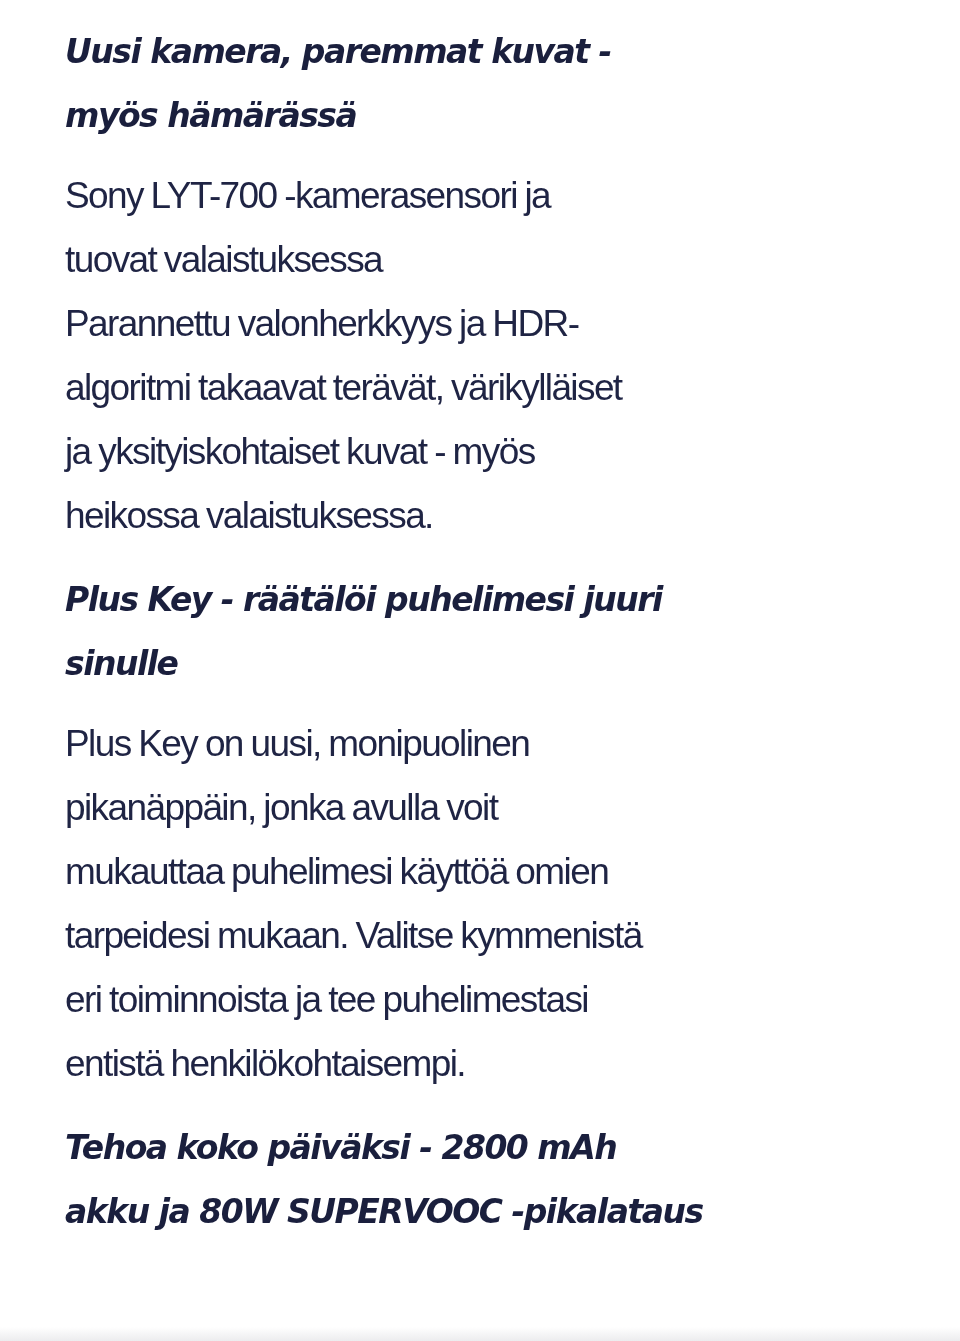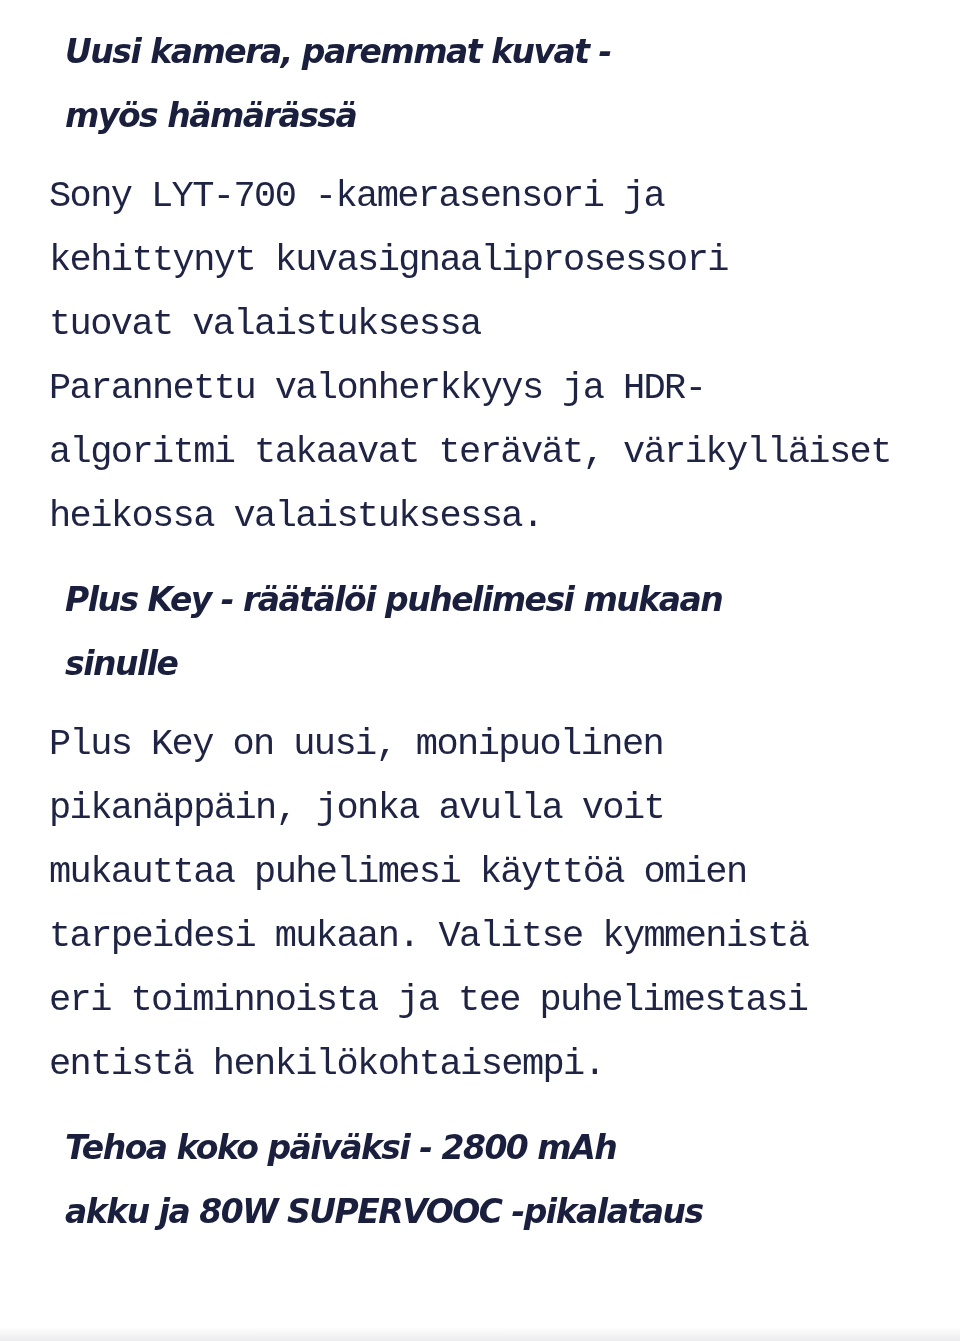--- a/index.html
+++ b/index.html
@@ -28,25 +28,25 @@
       font-family: "DejaVu Sans", sans-serif;
       font-weight: bold;
       font-size: 33px;
       line-height: 64px;
       margin: 16px;
       letter-spacing: -1.5px;
       color: #1a1f3d;
       font-style: italic;
     }
     p.body {
-      font-family: Liberation Mono, monospace;
+      font-family: Liberation Sans, sans-serif;
       font-weight: normal;
       font-size: 37px;
       line-height: 64px;
-      margin: 0;
+      margin: 16px;
       letter-spacing: -1.6px;
       color: #1f2444;
       word-spacing: -1px;
     }
     .line { display: block; white-space: nowrap; }
     .fade {
       position: absolute;
       left: 0; right: 0; bottom: 0;
       height: 14px;
       background: linear-gradient(to bottom, rgba(240,240,242,0), rgba(236,236,238,1));
@@ -57,31 +57,31 @@
 
 <div class="content">
 
   <div class="section">
     <h2 class="heading">
       <span class="line">Uusi kamera, paremmat kuvat -</span>
       <span class="line">myös hämärässä</span>
     </h2>
     <p class="body">
       <span class="line">Sony LYT-700 -kamerasensori ja</span>
-      <span class="line">kehittynyt kuvasignaaliprosessori</span>
       <span class="line">tuovat valaistuksessa</span>
       <span class="line">Parannettu valonherkkyys ja HDR-</span>
       <span class="line">algoritmi takaavat terävät, värikylläiset</span>
+      <span class="line">ja yksityiskohtaiset kuvat - myös</span>
       <span class="line">heikossa valaistuksessa.</span>
     </p>
   </div>
 
   <div class="section">
     <h2 class="heading">
-      <span class="line">Plus Key - räätälöi puhelimesi mukaan</span>
+      <span class="line">Plus Key - räätälöi puhelimesi juuri</span>
       <span class="line">sinulle</span>
     </h2>
     <p class="body">
       <span class="line">Plus Key on uusi, monipuolinen</span>
       <span class="line">pikanäppäin, jonka avulla voit</span>
       <span class="line">mukauttaa puhelimesi käyttöä omien</span>
       <span class="line">tarpeidesi mukaan. Valitse kymmenistä</span>
       <span class="line">eri toiminnoista ja tee puhelimestasi</span>
       <span class="line">entistä henkilökohtaisempi.</span>
     </p>

